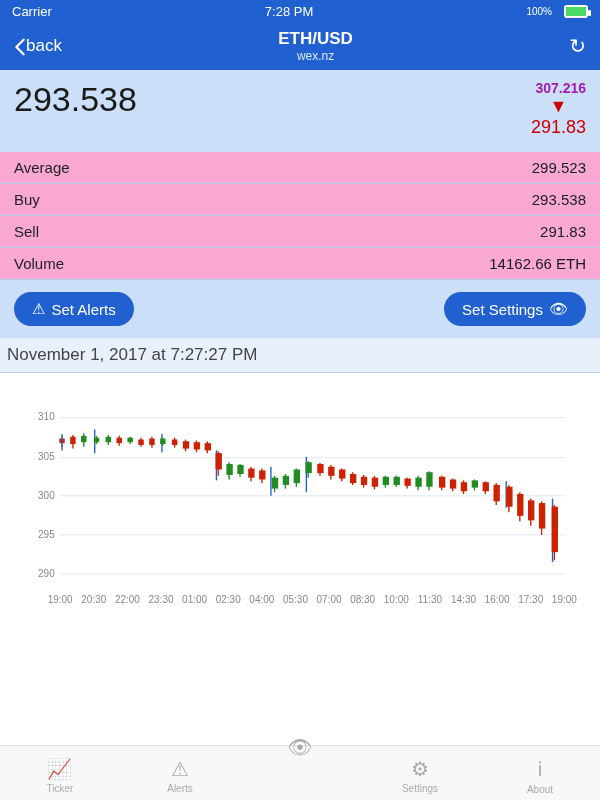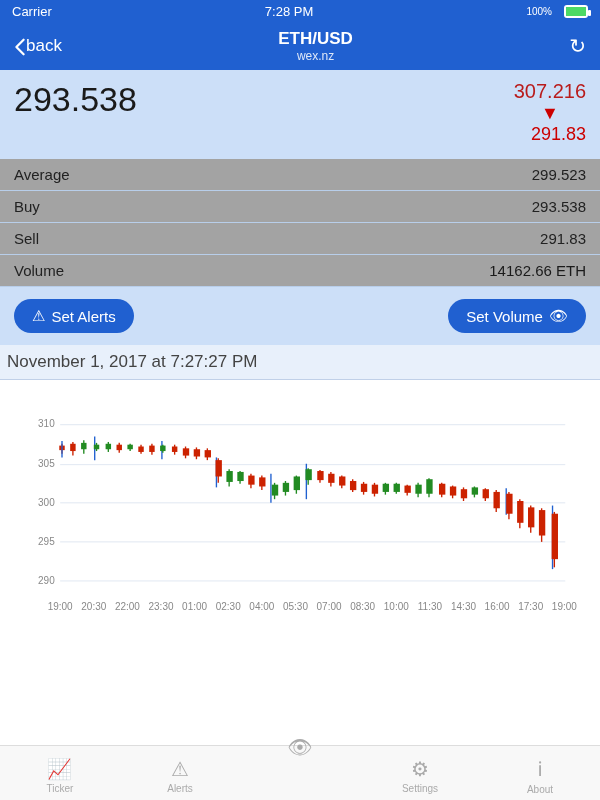--- a/index.html
+++ b/index.html
@@ -43,26 +43,26 @@
     
     .price-header {
       background: #ccdff8;
       padding: 10px 14px 14px;
       display: flex;
       justify-content: space-between;
       align-items: flex-start;
     }
     .current-price { font-size: 34px; font-weight: 300; color: #1a1a1a; }
     .price-right { text-align: right; }
-    .price-high { font-size: 20px; color: #b91c1c; font-weight: 400; }
+    .price-high { font-size: 14px; color: #a21caf; font-weight: 700; }
     .price-arrow { color: #cc0000; font-size: 18px; text-align: center; }
     .price-low { font-size: 18px; color: #cc0000; font-weight: 500; }
 
     
-    .stats-table { background: #a3a3a3; }
+    .stats-table { background: #f9a8d4; }
     .stat-row {
       display: flex;
       justify-content: space-between;
       align-items: center;
       padding: 7px 14px;
       border-bottom: 1px solid #b8ceea;
     }
     .stat-label { font-size: 15px; color: #222; }
     .stat-value { font-size: 15px; color: #222; }
     .stat-value.volume-eth { color: #1a1a1a; }
@@ -200,21 +200,21 @@
     </div>
   </div>
 </div>
 
 <div class="buttons-row">
   <button class="btn-alert">
     <span>⚠</span>
     <span>Set Alerts</span>
   </button>
   <button class="btn-tracker">
-    <span>Set Volume</span>
+    <span>Set Settings</span>
     <span>👁</span>
   </button>
 </div>
 
 <div class="timestamp-row">November 1, 2017 at 7:27:27 PM</div>
 
 <div class="chart-area">
   <svg viewBox="0 0 600 262" xmlns="http://www.w3.org/2000/svg">
 
     <defs>

